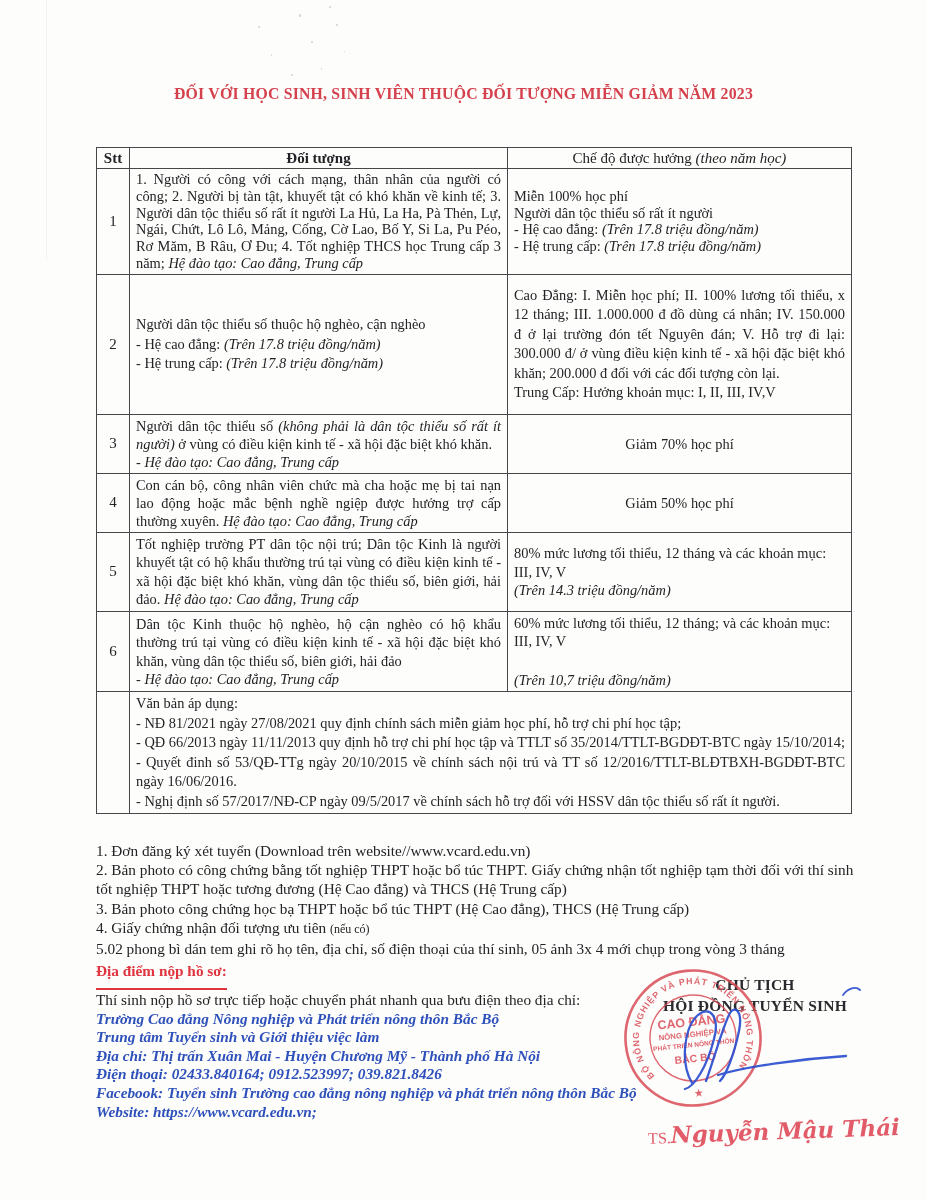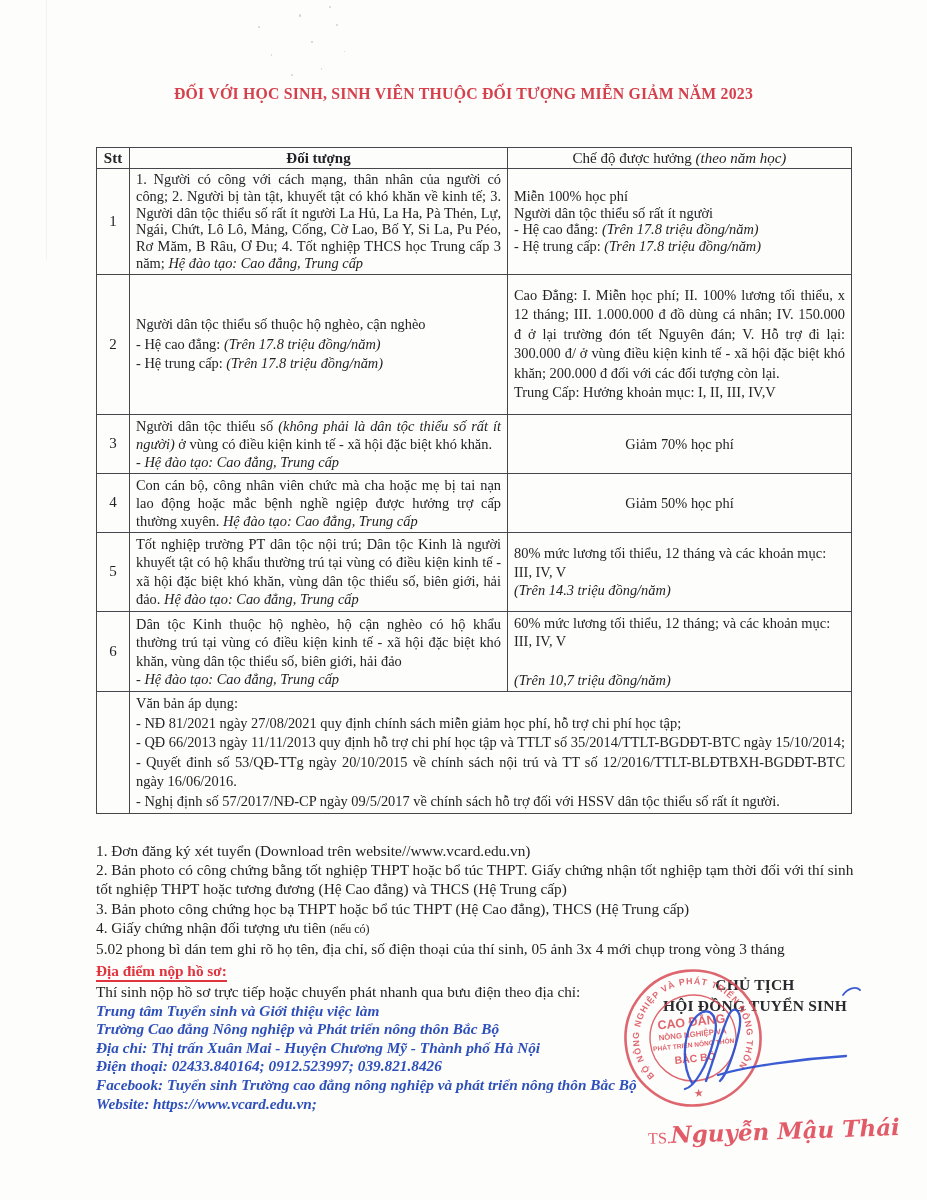--- a/index.html
+++ b/index.html
@@ -27,21 +27,21 @@
   .align-justify{text-align:justify;}
   .align-center{text-align:center;}
   .align-left{text-align:left;}
   td.applied{padding:4px 8px;}
   
   .section-title{position:absolute;left:0;top:806px;width:100%;text-align:center;
                  color:var(--title-red);font-weight:bold;font-size:16px;letter-spacing:.3px;}
   .dossier{position:absolute;left:96px;top:841px;width:766px;font-size:15.3px;line-height:19.2px;}
   .dossier .item{margin:0;}
   .loc-head{display:inline-block;color:var(--heading-red);font-weight:bold;
-            border-bottom:2px solid var(--heading-red);margin-top:3px;padding-bottom:0px;}
+            border-bottom:2px solid var(--heading-red);margin-top:3px;padding-bottom:8px;}
   .loc-intro{margin:0;}
   .contact{color:var(--link-blue);font-weight:bold;font-style:italic;line-height:18.6px;}
   .contact div{white-space:nowrap;}
   
   .role{position:absolute;left:650px;top:974px;width:210px;text-align:center;
         font-weight:bold;font-size:15.5px;line-height:21px;color:#2a2a2e;letter-spacing:.2px;}
   .stamp{position:absolute;left:621px;top:966px;width:144px;height:144px;opacity:.84;}
   .autograph{position:absolute;left:640px;top:975px;width:240px;height:130px;}
   .name{position:absolute;left:648px;top:1118px;width:220px;color:var(--name-red);
         transform:rotate(-2deg);white-space:nowrap;}
@@ -167,22 +167,22 @@
     <div>
         <div class="item"><span class="b">1.</span><span> Đơn đăng ký xét tuyển (Download trên website//www.vcard.edu.vn)</span></div>
         <div class="item"><span class="b">2.</span><span> Bản photo có công chứng bằng tốt nghiệp THPT hoặc bổ túc THPT. Giấy chứng nhận tốt nghiệp tạm thời đối với thí sinh tốt nghiệp THPT hoặc tương đương (Hệ Cao đẳng) và THCS (Hệ Trung cấp)</span></div>
         <div class="item"><span class="b">3.</span><span> Bản photo công chứng học bạ THPT hoặc bổ túc THPT (Hệ Cao đẳng), THCS (Hệ Trung cấp)</span></div>
         <div class="item"><span class="b">4.</span><span> Giấy chứng nhận đối tượng ưu tiên </span><span class="sm">(nếu có)</span></div>
         <div class="item"><span class="b">5.</span><span>02 phong bì dán tem ghi rõ họ tên, địa chỉ, số điện thoại của thí sinh, 05 ảnh 3x 4 mới chụp trong vòng 3 tháng</span></div>
       </div>
     <div><span class="loc-head">Địa điểm nộp hồ sơ:</span></div>
     <div class="loc-intro">Thí sinh nộp hồ sơ trực tiếp hoặc chuyển phát nhanh qua bưu điện theo địa chỉ:</div>
     <div class="contact">
+        <div>Trường Cao đẳng Nông nghiệp và Phát triển nông thôn Bắc Bộ</div>
         <div>Trung tâm Tuyển sinh và Giới thiệu việc làm</div>
-        <div>Trường Cao đẳng Nông nghiệp và Phát triển nông thôn Bắc Bộ</div>
         <div>Địa chỉ: Thị trấn Xuân Mai - Huyện Chương Mỹ - Thành phố Hà Nội</div>
         <div>Điện thoại: 02433.840164; 0912.523997; 039.821.8426</div>
         <div>Facebook: Tuyển sinh Trường cao đẳng nông nghiệp và phát triển nông thôn Bắc Bộ</div>
         <div>Website: https://www.vcard.edu.vn;</div>
       </div>
   </div>
 
   <div class="role">
     <div>CHỦ TỊCH</div>
     <div>HỘI ĐỒNG TUYỂN SINH</div>

